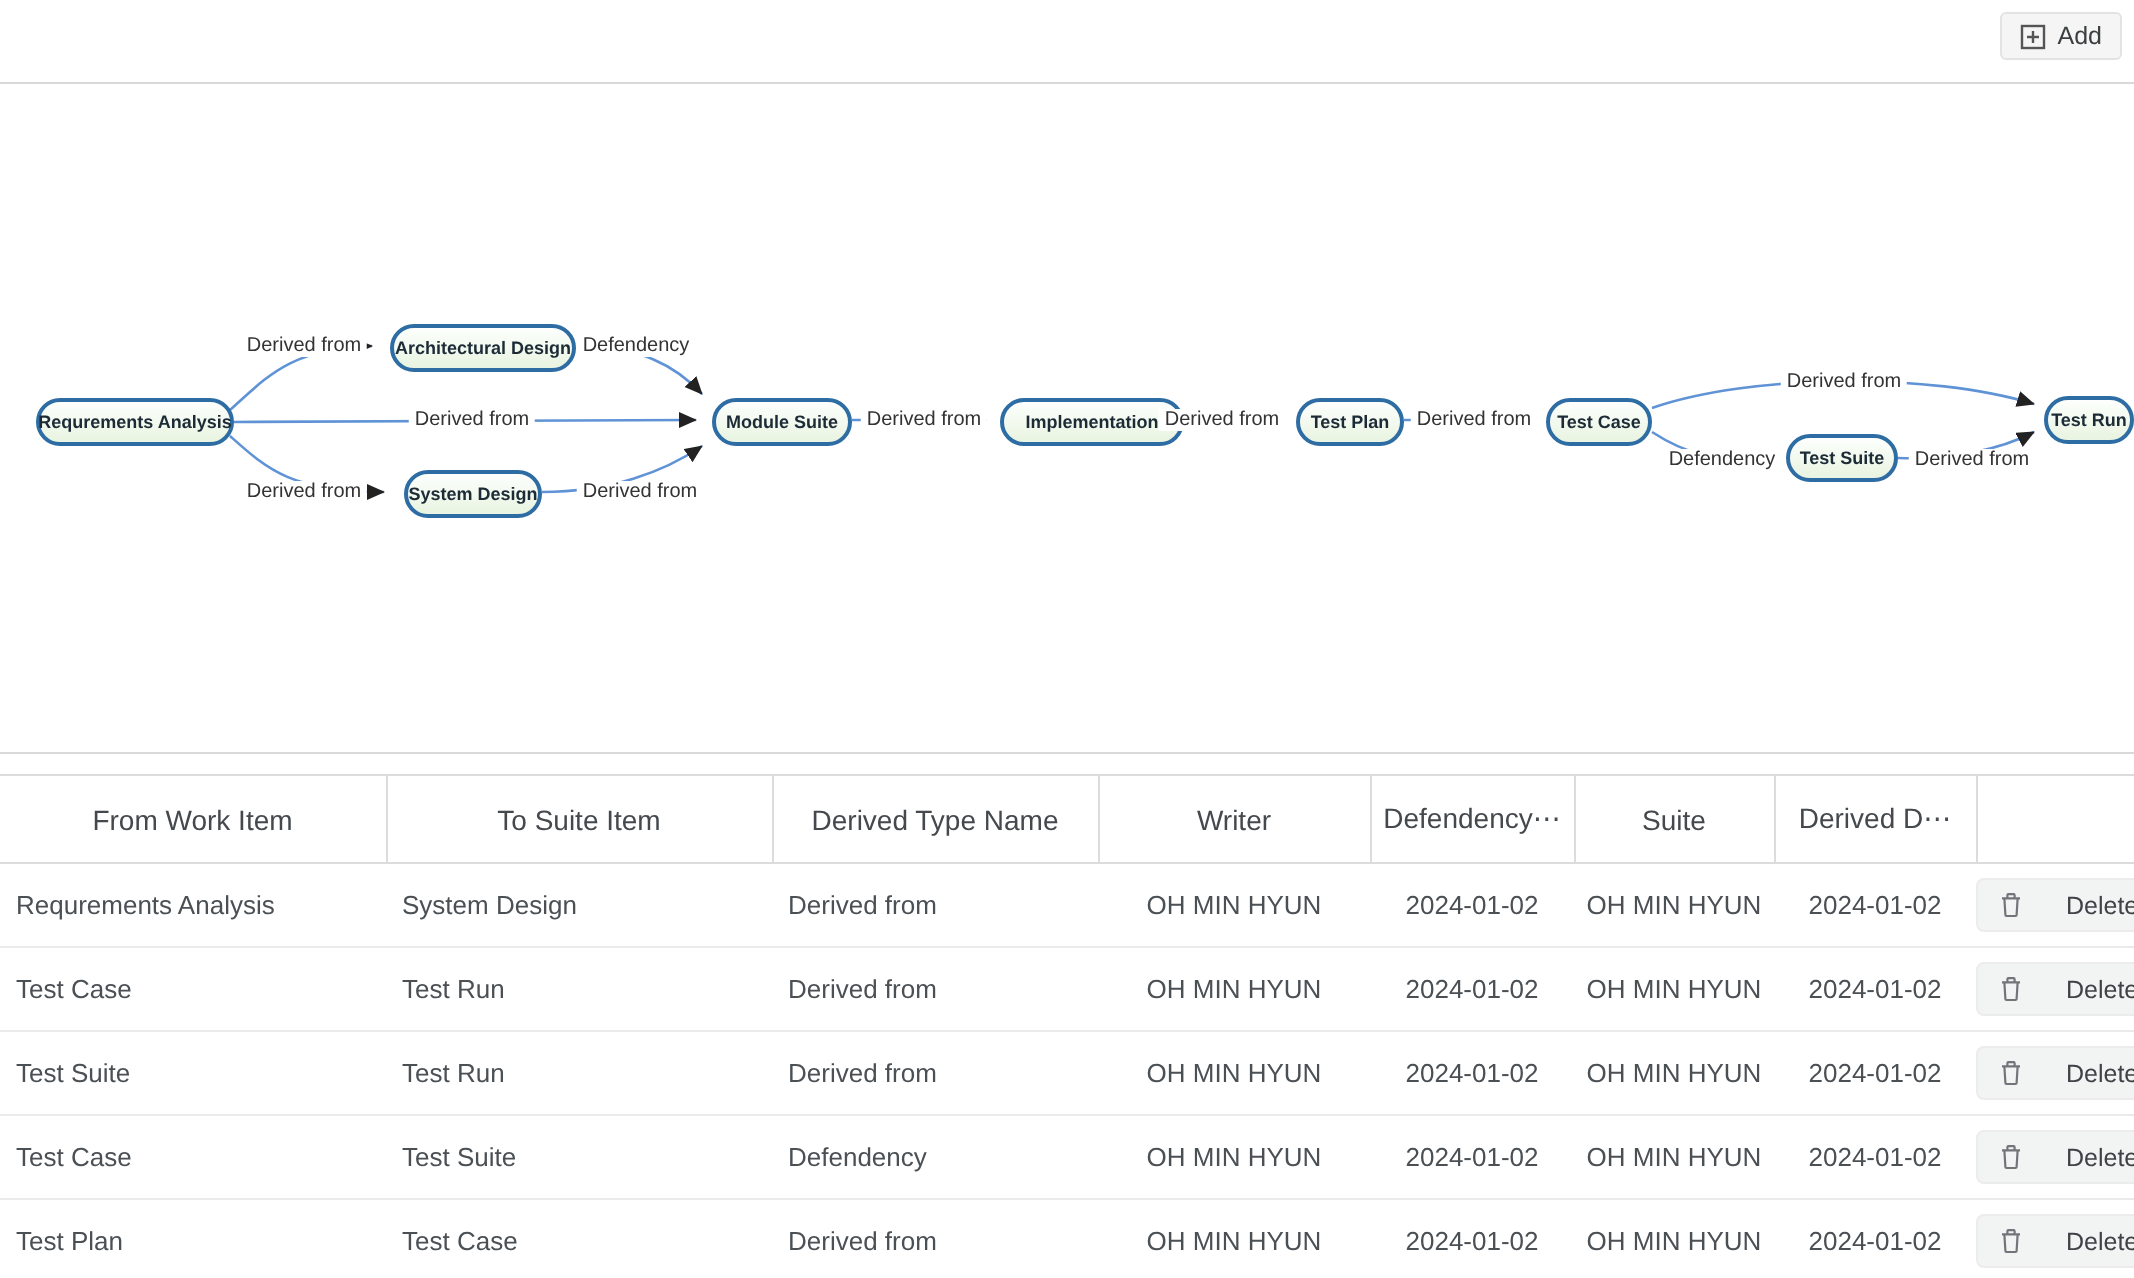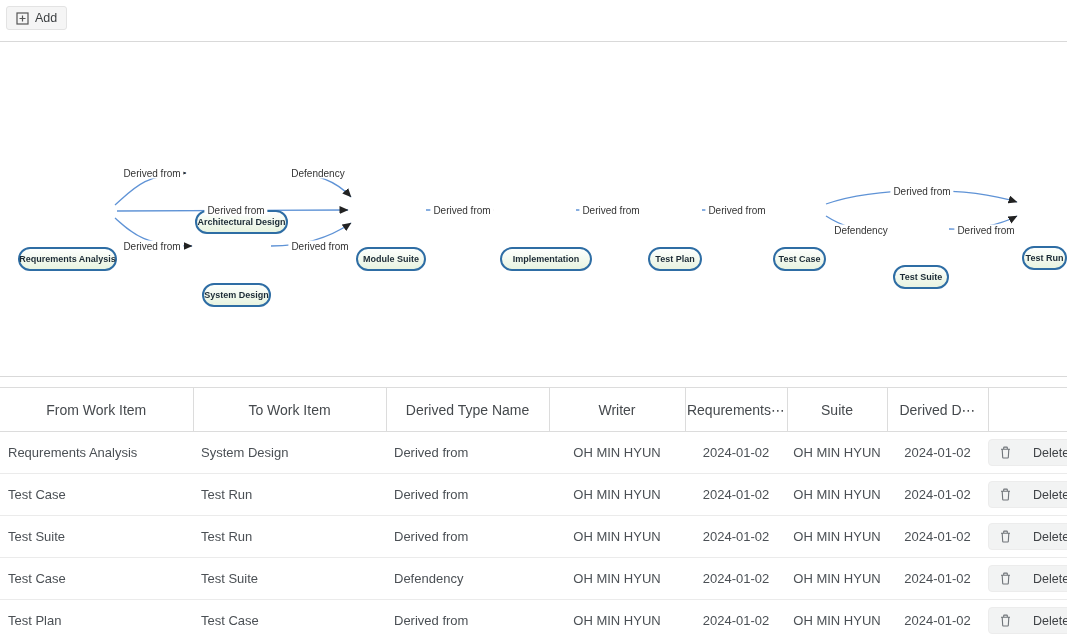--- a/index.html
+++ b/index.html
@@ -6,40 +6,40 @@
   html, body { background: #fff; }
   body {
     width: 1067px; height: 639px; overflow: hidden;
     font-family: "Liberation Sans", "DejaVu Sans", sans-serif;
     color: #45494d;
   }
 
   
   .toolbar {
     height: 42px; padding: 6px 6px; border-bottom: 1px solid #d9d9d9;
-    display: flex; align-items: flex-start;
+    display: flex; align-items: flex-start; justify-content: flex-end;
   }
   .add-btn {
     display: inline-flex; align-items: center; gap: 6px;
     height: 24px; padding: 0 9px;
     background: #f5f5f5; border: 1px solid #e3e3e3; border-radius: 3px;
     font-family: inherit; font-size: 12.5px; color: #3c3f41; cursor: pointer;
   }
   .add-btn svg { display: block; }
 
   
   .diagram { position: relative; height: 335px; border-bottom: 1px solid #d9d9d9; overflow: hidden; }
   .diagram svg.edges { position: absolute; left: 0; top: 0; }
   .node {
     position: absolute; height: 24px;
     display: flex; align-items: center; justify-content: center;
     border: 2px solid #2e6da4; border-radius: 12px;
     background: linear-gradient(180deg, #fdfffd 0%, #e9f4e2 95%);
     font-size: 9px; font-weight: 700; color: #1c2b36;
-    white-space: nowrap; cursor: default; margin-top: 48px;
+    white-space: nowrap; cursor: default;
   }
   .edge-label {
     position: absolute; transform: translate(-50%, -50%);
     background: #fff; padding: 0 3px;
     font-size: 10px; color: #333; white-space: nowrap;
   }
 
   
   table.data-table {
     width: 1067px; table-layout: fixed; border-collapse: collapse;
@@ -132,24 +132,24 @@
       <col style="width:163px">
       <col style="width:136px">
     <col style="width:102px">
       <col style="width:100px">
       <col style="width:101px">
       <col style="width:79px">
   </colgroup>
   <thead>
     <tr>
       <th class="ac">From Work Item</th>
-      <th class="ac">To Work Item</th>
+      <th class="ac">To Suite Item</th>
       <th class="ac">Derived Type Name</th>
       <th class="ac">Writer</th>
-      <th class="ac">Requrements⋯</th>
+      <th class="ac">Defendency⋯</th>
       <th class="ac">Suite</th>
       <th class="ac">Derived D⋯</th>
       <th class="ac"></th>
     </tr>
   </thead>
   <tbody>
     <tr>
       <td class="al">Requrements Analysis</td>
       <td class="al">System Design</td>
       <td class="al">Derived from</td>

